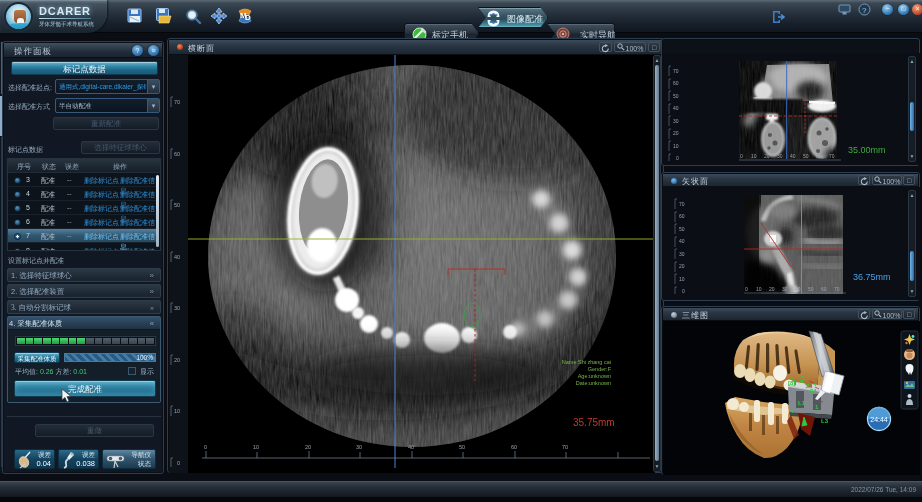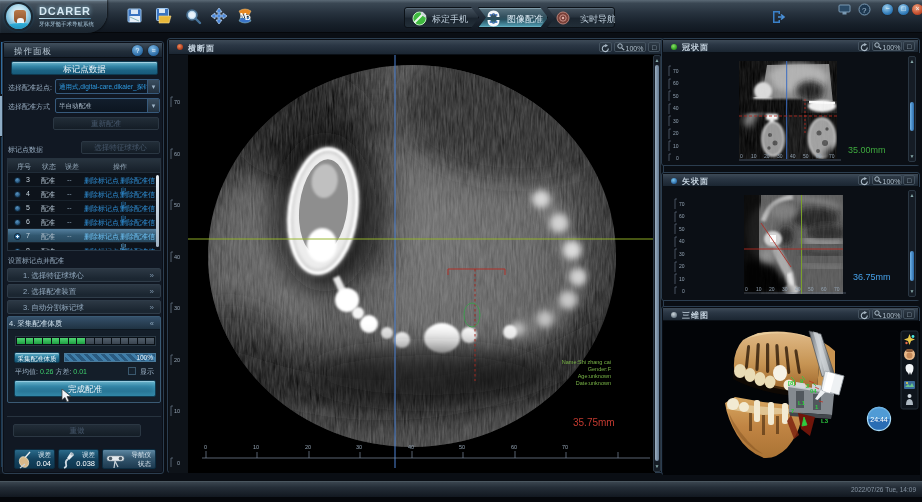--- a/index.html
+++ b/index.html
@@ -11,52 +11,52 @@
 #logoc{position:absolute;left:4px;top:2px;width:29px;height:29px;border-radius:50%;overflow:hidden;background:radial-gradient(circle at 50% 38%, #e8f4fa 0%, #bfe2f0 35%, #7fc0dc 60%, #3f90b8 100%);border:2px solid #1b2731;box-shadow:0 0 3px #0af3;}
 .tooth{position:absolute;left:8px;top:6px;width:12px;height:13px;background:linear-gradient(180deg,#b97a4a,#8a4f2a);border-radius:3px 3px 4px 4px;}
 .tooth:after{content:"";position:absolute;left:3px;top:8px;width:7px;height:6px;background:#f2f6f8;border-radius:3px 3px 0 0;}
 #logowave{position:absolute;left:-4px;top:19px;width:37px;height:12px;background:linear-gradient(180deg,#2fb0da,#1a7aa8);border-radius:50% 50% 0 0;}
 #brand{position:absolute;left:39px;top:5px;font-size:11px;font-weight:bold;letter-spacing:0.8px;color:#d6e9f4;text-shadow:0 0 4px #9fd4ee,0 1px 2px #000;}
 #brandline{position:absolute;left:39px;top:18px;width:52px;height:1px;background:linear-gradient(90deg,#bfe0f0,#4a7a96);}
 #brandsub{position:absolute;left:39px;top:21px;font-size:5.5px;color:#a8c6da;letter-spacing:0;}
 .tico{position:absolute;top:7px;width:18px;height:18px;}
 
 .tab{position:absolute;top:7px;height:21px;color:#c3d3e0;font-size:9px;}
-.tabbg1{background:linear-gradient(180deg,#45525e 0%,#28333e 45%,#1b252f 55%,#222e38 100%);border:1px solid #0c1218;box-shadow:inset 0 1px 0 rgba(150,180,200,.25);}
+.tabbg1{background:linear-gradient(180deg,#45525e 0%,#28333e 45%,#1b252f 55%,#222e38 100%);border:1px solid #0c1218;box-shadow:inset 0 1px 0 rgba(150,180,200,.25);margin-top:16px;}
 .tabbg2{background:linear-gradient(180deg,#5d7784 0%,#33505e 45%,#28505f 60%,#4e98ac 95%,#7cc4d4 100%);border:1px solid #0c1218;box-shadow:inset 0 1px 0 rgba(190,220,235,.4),0 0 6px rgba(60,160,190,.35);}
 .tabtxt{position:absolute;top:5px;white-space:nowrap;}
 
 .winb{position:absolute;top:4px;width:11px;height:11px;border-radius:50%;font-size:7px;line-height:10px;text-align:center;color:#eaf4fa;}
 .wb{background:radial-gradient(circle at 40% 32%,#9fd0ee,#2f7ab8 65%,#1b4f80);box-shadow:0 0 2px #0006;}
 .wr{background:radial-gradient(circle at 40% 32%,#f0a27e,#c24a2a 65%,#8a2a14);}
 #exitico{position:absolute;left:772px;top:10px;width:14px;height:14px;}
 #exittxt{position:absolute;left:791px;top:13px;font-size:9px;color:#93a9bd;margin-top:41px;}
 
 .panel{position:absolute;background:#0c1118;border:1px solid #2b3d4f;border-radius:3px;box-shadow:inset 0 0 0 1px rgba(10,14,20,.8);}
 .phead{position:absolute;left:1px;top:1px;right:1px;height:13px;background:linear-gradient(180deg,#3d4a57 0%,#2a3644 40%,#1b2632 100%);border-bottom:1px solid #0a0f15;color:#c6d4e0;font-size:8px;}
 .pdot{position:absolute;left:8px;top:4px;width:6px;height:6px;border-radius:50%;}
-.ptitle{position:absolute;left:19px;top:2px;letter-spacing:1px;font-weight:bold;}
+.ptitle{position:absolute;left:19px;top:2px;letter-spacing:1px;}
 .pbtn{height:10px;margin-top:0px;background:linear-gradient(180deg,#2e3a46,#1c2630);border:1px solid #44525f;border-radius:2px;color:#aebecb;font-size:7px;line-height:9px;text-align:center;}
 
 .cirbtn{position:absolute;width:11px;height:11px;border-radius:50%;background:radial-gradient(circle at 40% 32%,#7db8e4,#2a6aa4 70%,#174a78);color:#eaf4fb;font-size:7px;line-height:11px;text-align:center;box-shadow:0 0 2px #000a;}
 .tealbtn{position:absolute;background:linear-gradient(180deg,#6fb7cd 0%,#3487a8 35%,#1d6484 70%,#175a7a 100%);border:1px solid #0f3a50;border-radius:2px;color:#eef6fa;text-align:center;box-shadow:inset 0 1px 0 rgba(220,240,250,.5);}
 .llab{position:absolute;font-size:7px;color:#97acc0;white-space:nowrap;}
 .ddown{position:absolute;background:linear-gradient(180deg,#121e2c,#0c1520);border:1px solid #375a7c;border-radius:2px;font-size:6.5px;line-height:13px;padding-left:3px;white-space:nowrap;overflow:hidden;}
 .ddarr{position:absolute;right:0;top:0;width:12px;height:100%;background:linear-gradient(180deg,#3a4e60,#22303e);border-left:1px solid #375a7c;color:#9db4c8;text-align:center;font-size:7px;}
 .disbtn{position:absolute;background:linear-gradient(180deg,#222d38,#141d26);border:1px solid #2b3743;border-radius:2px;color:#45566a;font-size:7.5px;text-align:center;line-height:12px;}
 .trow{position:absolute;left:0;width:149px;height:14px;border-bottom:1px solid #18222c;font-size:7px;color:#aebecb;}
 .trow.sel{background:linear-gradient(180deg,#55809f 0%,#31576f 50%,#27485e 100%);}
 .rad{position:absolute;left:6px;top:3.5px;width:7px;height:7px;border-radius:50%;background:radial-gradient(circle at 40% 32%,#5a96c4,#1e4a70 75%);border:1px solid #0e2436;}
 .radon{background:radial-gradient(circle at 50% 50%,#eaf6ff 0 30%,#2a6a9a 38%);}
 .tn{position:absolute;left:18px;top:3px;color:#c6d4de;}
 .ts{position:absolute;left:33px;top:3px;}
 .te{position:absolute;left:59px;top:3px;color:#8aa0b2;}
 .tl{position:absolute;left:76px;top:3px;color:#2f8fd6;}
 .tl2{position:absolute;left:112px;top:3px;color:#2f8fd6;}
-.secbar{position:absolute;left:4px;width:154px;height:14px;background:linear-gradient(180deg,#2c3844 0%,#1b2631 80%);border:1px solid #2f3c49;border-radius:2px;font-size:7.5px;color:#93aabf;line-height:13px;padding-left:15px;}
+.secbar{position:absolute;left:4px;width:154px;height:14px;background:linear-gradient(180deg,#2c3844 0%,#1b2631 80%);border:1px solid #2f3c49;border-radius:2px;font-size:7.5px;color:#93aabf;line-height:13px;padding-left:3px;}
 .chev{position:absolute;right:6px;top:0;color:#7a92a8;font-size:8px;}
 .stbox{position:absolute;height:20px;background:linear-gradient(180deg,#2a6a8a 0%,#14435f 50%,#0e3750 100%);border:1px solid #0c2c40;border-radius:2px;}
 .sttxt{position:absolute;right:3px;top:1px;font-size:6.5px;line-height:8.5px;color:#dce8f0;text-align:right;}
 .sttxt b{font-size:7.5px;color:#fff;font-weight:normal;}
 .pg{flex:1;background:linear-gradient(180deg,#4fd472,#1e9e42);}
 .pe{flex:1;background:linear-gradient(180deg,#525e6a,#3a4450);}
 .mmg{color:#3faa3f;font-size:9px;}
 .sbar{position:absolute;width:8px;background:#151c25;border:1px solid #2a3642;border-radius:2px;}
 .sthumb{position:absolute;left:1px;width:4px;border-radius:2px;background:linear-gradient(90deg,#93a7ba,#5d7389);}
 .sarr{position:absolute;left:0;width:6px;height:7px;color:#8aa;font-size:5px;text-align:center;line-height:7px;}
@@ -219,21 +219,21 @@
           <span class="ts">配准</span>
           <span class="te">--</span>
           <span class="tl">删除标记点</span>
           <span class="tl2">删除配准信息</span>
         </div>
    <div style="position:absolute;right:1px;top:16px;width:3px;height:72px;background:linear-gradient(180deg,#e6edf3,#9fb2c2);border-radius:2px;"></div>
  </div>
  <div class="llab" style="left:5px;top:214px;">设置标记点并配准</div>
  <div class="secbar" style="top:226px;">1. 选择特征球球心<span class="chev">»</span></div>
  <div class="secbar" style="top:242px;">2. 选择配准装置<span class="chev">»</span></div>
- <div class="secbar" style="top:258px;">3. 自动分割标记球<span class="chev">»</span></div>
+ <div class="secbar" style="top:258px;font-family:Liberation Serif, serif;">3. 自动分割标记球<span class="chev">»</span></div>
 
  <div style="position:absolute;left:4px;top:274px;width:154px;height:87px;border:1px solid #3a5a74;background:#141e29;border-radius:2px;">
    <div style="position:absolute;left:0;top:0;width:100%;height:13px;background:linear-gradient(180deg,#35506a,#1f3242);font-size:7.5px;color:#cfe0ec;border-bottom:1px solid #0e1822;">
           <span style="position:absolute;left:1px;top:2px;">4. 采集配准体质</span>
           <span style="position:absolute;right:6px;top:2px;color:#8aa4ba;">«</span>
         </div>
    <div id="pblocks" style="position:absolute;left:7px;top:19px;width:141px;height:10px;background:#0a1016;border:1px solid #2a3844;display:flex;gap:1px;padding:1px;">
      <i class="pg"></i>
           <i class="pg"></i>
           <i class="pg"></i>
@@ -257,21 +257,21 @@
         </div>
    <div style="position:absolute;left:7px;top:50px;font-size:7px;color:#9ab0c4;">平均值: <span style="color:#3fd06e;">0.26</span> 方差: <span style="color:#3fd06e;">0.01</span></div>
    <div style="position:absolute;right:24px;top:50px;width:8px;height:8px;background:#16222e;border:1px solid #3a586e;"></div>
    <div style="position:absolute;right:6px;top:50px;font-size:7px;color:#9ab0c4;">显示</div>
    <div class="tealbtn" style="left:6px;top:63px;width:142px;height:17px;font-size:8.5px;line-height:17px;box-shadow:inset 0 -4px 6px rgba(90,200,230,.45),inset 0 1px 0 rgba(200,230,245,.5);">完成配准</div>
    <svg style="position:absolute;left:53px;top:72px;" width="11" height="14" viewBox="0 0 11 14">
           <path d="M1 0 L1 11 4 8.5 6 13 8 12 6 7.6 10 7.4 Z" fill="#f2f5f8" stroke="#333" stroke-width=".7"></path>
         </svg>
  </div>
  <div style="position:absolute;left:4px;top:374px;width:154px;height:1px;background:#27333f;"></div>
- <div class="disbtn" style="left:10px;top:382px;width:128px;height:13px;">重做</div>
+ <div class="disbtn" style="left:32px;top:382px;width:119px;height:13px;">重做</div>
 
  <div class="stbox" style="left:11px;top:407px;width:41px;">
    <svg width="16" height="18" viewBox="0 0 16 18" style="position:absolute;left:2px;top:1px;">
           <path d="M13 1 L6 9" stroke="#e8eef2" stroke-width="1.4"></path>
           <ellipse cx="7" cy="11" rx="4.5" ry="5.5" fill="#d8b98a" stroke="#f2e2c2" stroke-width=".7" transform="rotate(-25 7 11)"></ellipse>
           <path d="M8 13 L3 17" stroke="#c8d2da" stroke-width="1.2"></path>
         </svg>
    <div class="sttxt"><span>误差</span><br><b>0.04</b></div>
  </div>
  <div class="stbox" style="left:55px;top:407px;width:41px;">
@@ -443,33 +443,20 @@
  </svg>
 
  <div class="sbar" style="right:2px;top:16px;height:417px;">
    <div class="sarr" style="top:1px;">▲</div>
         <div class="sarr" style="bottom:1px;">▼</div>
    <div class="sthumb" style="top:9px;height:396px;background:linear-gradient(90deg,#9db0c2,#627890);"></div>
  </div>
 </div>
 
 <div class="panel" style="left:661px;top:38px;width:259px;height:128px;">
- <div class="phead">
-   <div class="pdot" style="background:radial-gradient(circle at 40% 35%,#8ae06a,#2a9a1a 70%);"></div>
-   <div class="ptitle">冠状面</div>
-   <div class="pbtn" style="position:absolute;right:48px;top:1px;width:12px;"><svg width="9" height="9" viewBox="0 0 9 9" style="margin-top:0.5px">
-            <path d="M7.3 4.6 A3 3 0 1 1 4.5 1.6" stroke="#aebecb" fill="none" stroke-width="1.1"></path>
-            <path d="M4.2 0 L7 1.6 4.2 3.2Z" fill="#aebecb"></path>
-          </svg></div>
-   <div class="pbtn" style="position:absolute;right:16px;top:1px;width:30px;"><svg width="8" height="8" viewBox="0 0 8 8" style="margin-right:1px">
-            <circle cx="3" cy="3" r="2.2" stroke="#aebecb" fill="none" stroke-width="1"></circle>
-            <line x1="4.8" y1="4.8" x2="7.2" y2="7.2" stroke="#aebecb" stroke-width="1.2"></line>
-          </svg>100% <span style="font-size:4.5px">▼</span></div>
-   <div class="pbtn" style="position:absolute;right:3px;top:1px;width:12px;">□</div>
- </div>
  <svg style="position:absolute;left:1px;top:14px;" width="257" height="112" viewBox="0 0 257 112">
   <rect width="257" height="112" fill="#0b0f15"></rect>
   <defs>
    <clipPath id="cor">
             <rect x="76" y="8" width="98" height="98"></rect>
           </clipPath>
   </defs>
   <rect x="76" y="8" width="98" height="98" fill="#000"></rect>
   <g clip-path="url(#cor)">
    <path d="M98 50 L104 12 166 11 170 50 160 58 120 58 Z" fill="#848484"></path>

